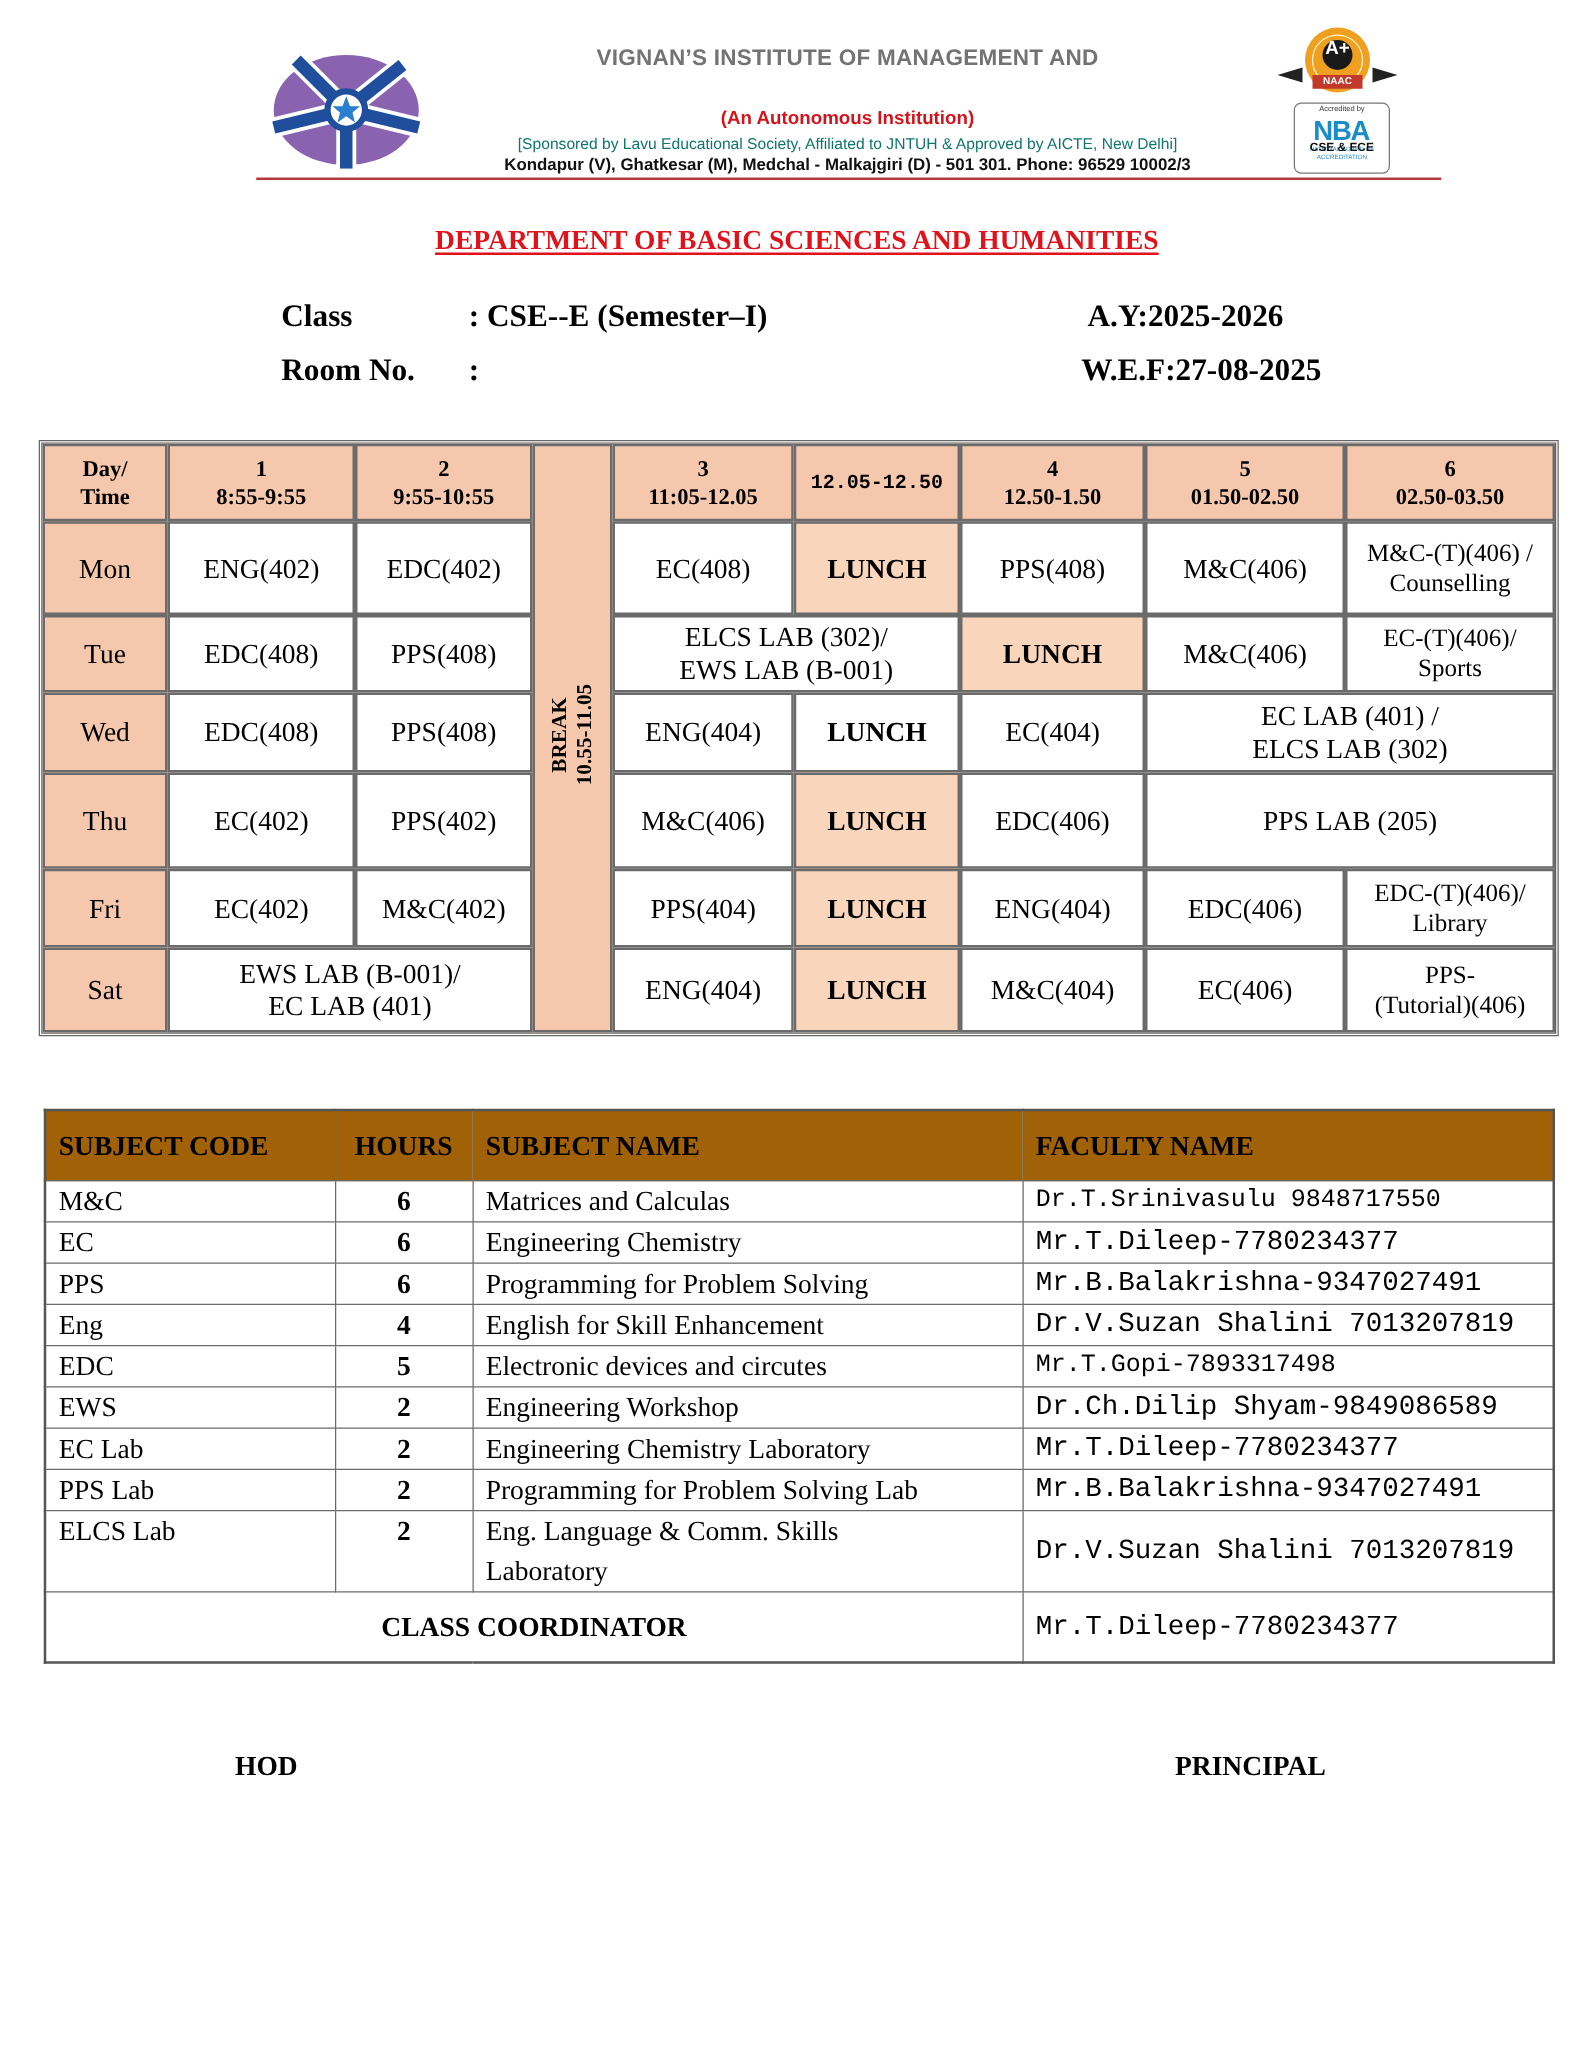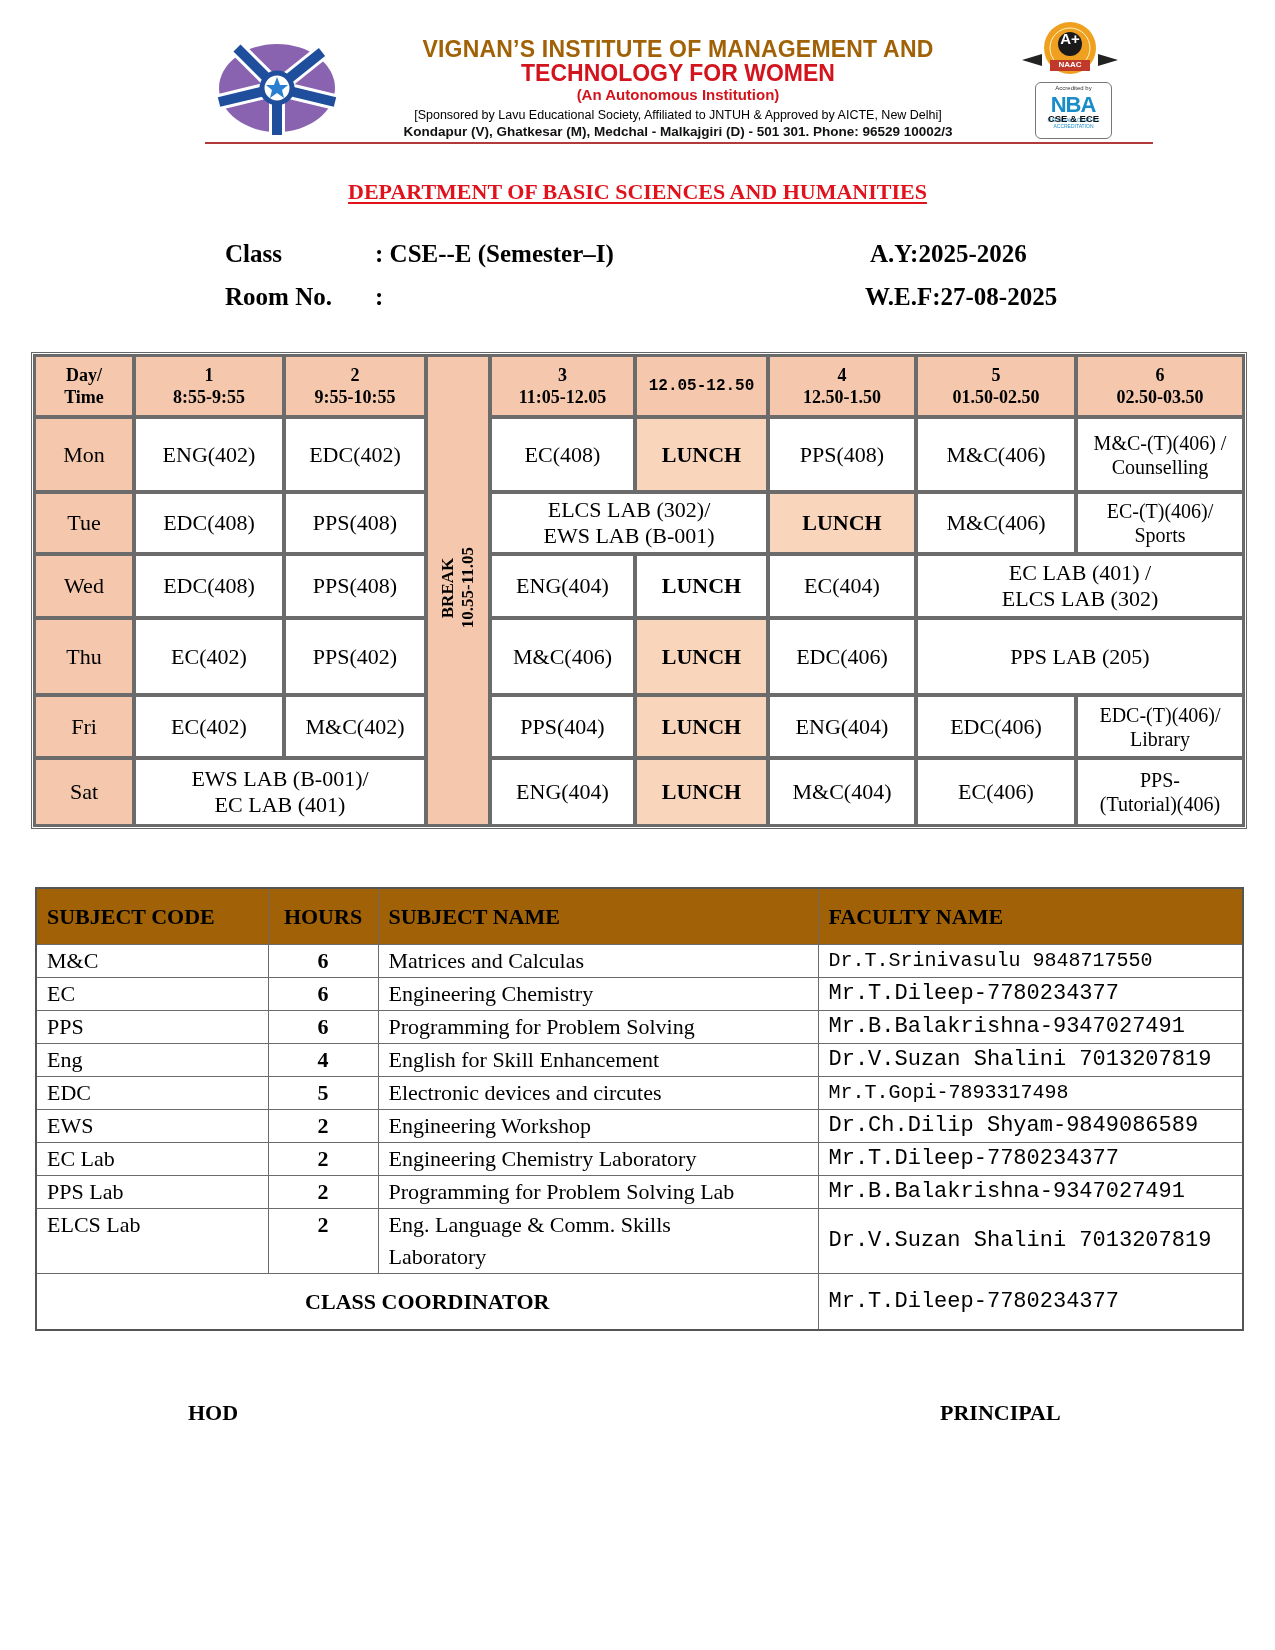--- a/index.html
+++ b/index.html
@@ -3,24 +3,24 @@
 <meta charset="utf-8">
 <style>
   html, body { margin:0; padding:0; background:#ffffff; }
   body { width:1275px; height:1650px; position:relative; overflow:hidden; font-family:"Liberation Serif", serif; color:#000; }
   .abs { position:absolute; }
 
   
   #letterhead { left:205px; top:20px; width:955px; height:125px; }
   #logo { left:12px; top:20px; width:120px; height:95px; }
   .inst-line { position:absolute; left:0; width:100%; text-align:center; font-family:"Liberation Sans", sans-serif; }
-  #inst-name-1 { top:16px; left:128px; width:690px; font-size:23px; font-weight:bold; color:#a16207; letter-spacing:0.2px; }
+  #inst-name-1 { top:16px; left:128px; width:690px; font-size:18px; font-weight:bold; color:#737373; letter-spacing:0.2px; }
   #inst-name-2 { top:40px; left:128px; width:690px; font-size:23px; font-weight:bold; color:#d4141c; }
   #inst-auto { top:66px; left:128px; width:690px; font-size:15px; font-weight:bold; color:#d4141c; }
-  #inst-spons { top:88px; left:128px; width:690px; font-size:12.5px; color:#000000; }
+  #inst-spons { top:88px; left:128px; width:690px; font-size:12.5px; color:#0f766e; }
   #inst-addr { top:104px; left:118px; width:710px; font-size:13.5px; font-weight:bold; color:#111; }
   #letterhead-rule { left:0; top:122px; width:948px; height:2px; background:#b33a3a; }
   #naac { left:815px; top:0px; width:100px; height:60px; }
   #nba { left:830px; top:62px; width:75px; height:55px; border:1px solid #777; border-radius:6px; background:#fff; }
   #nba .acc { position:absolute; top:2px; width:100%; text-align:center; font-size:6px; font-family:"Liberation Sans", sans-serif; color:#333; }
   #nba .logo { position:absolute; top:11px; left:8px; width:58px; height:22px; font-family:"Liberation Sans", sans-serif; font-weight:bold; font-size:22px; color:#1a8cc8; letter-spacing:-1px; text-align:center; line-height:22px; }
   #nba .sub { position:absolute; top:34px; width:100%; text-align:center; font-size:5px; color:#1a8cc8; font-family:"Liberation Sans", sans-serif; }
   #nba .cse { position:absolute; top:30px; width:100%; text-align:center; font-size:9.5px; font-weight:bold; font-family:"Liberation Sans", sans-serif; color:#111; }
 
   
@@ -76,21 +76,20 @@
       <line x1="60" y1="48" x2="20" y2="8"></line>
       <line x1="60" y1="48" x2="105" y2="12"></line>
       <line x1="60" y1="48" x2="2" y2="62"></line>
       <line x1="60" y1="48" x2="118" y2="62"></line>
       <line x1="60" y1="48" x2="60" y2="95"></line>
     </g>
     <circle cx="60" cy="48" r="15" fill="#ffffff" stroke="#1f4e9c" stroke-width="5"></circle>
     <polygon points="60,37 63,45 71,45 65,50 67,58 60,53 53,58 55,50 49,45 57,45" fill="#2a7fd0"></polygon>
   </svg>
   <div id="inst-name-1" class="inst-line">VIGNAN’S INSTITUTE OF MANAGEMENT AND</div>
-  <div id="inst-name-2" class="inst-line">TECHNOLOGY FOR WOMEN</div>
   <div id="inst-auto" class="inst-line">(An Autonomous Institution)</div>
   <div id="inst-spons" class="inst-line">[Sponsored by Lavu Educational Society, Affiliated to JNTUH &amp; Approved by AICTE, New Delhi]</div>
   <div id="inst-addr" class="inst-line">Kondapur (V), Ghatkesar (M), Medchal - Malkajgiri (D) - 501 301. Phone: 96529 10002/3</div>
 
   <svg id="naac" class="abs" viewBox="0 0 100 60">
     <polygon points="2,40 22,34 22,46" fill="#222"></polygon>
     <polygon points="98,40 78,34 78,46" fill="#222"></polygon>
     <circle cx="50" cy="28" r="26" fill="#f0a020"></circle>
     <circle cx="50" cy="28" r="20" fill="none" stroke="#fff3c0" stroke-width="1"></circle>
     <circle cx="50" cy="24" r="12" fill="#1a1a1a"></circle>

